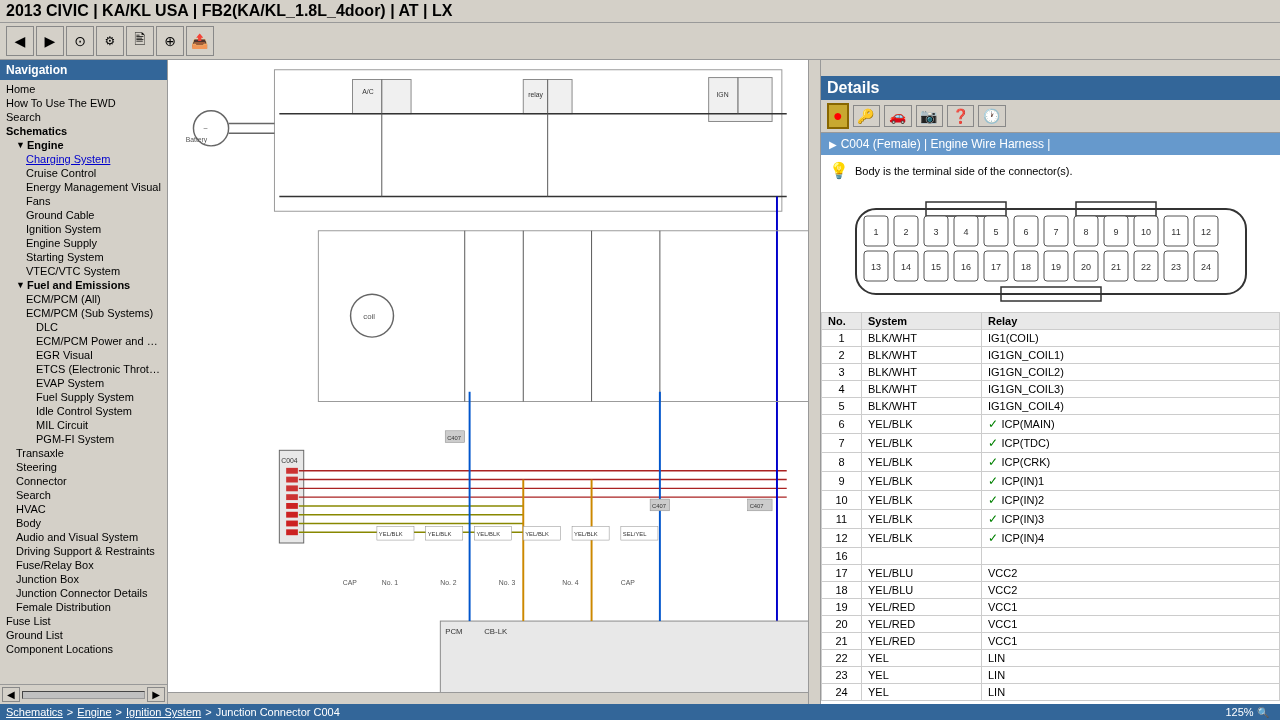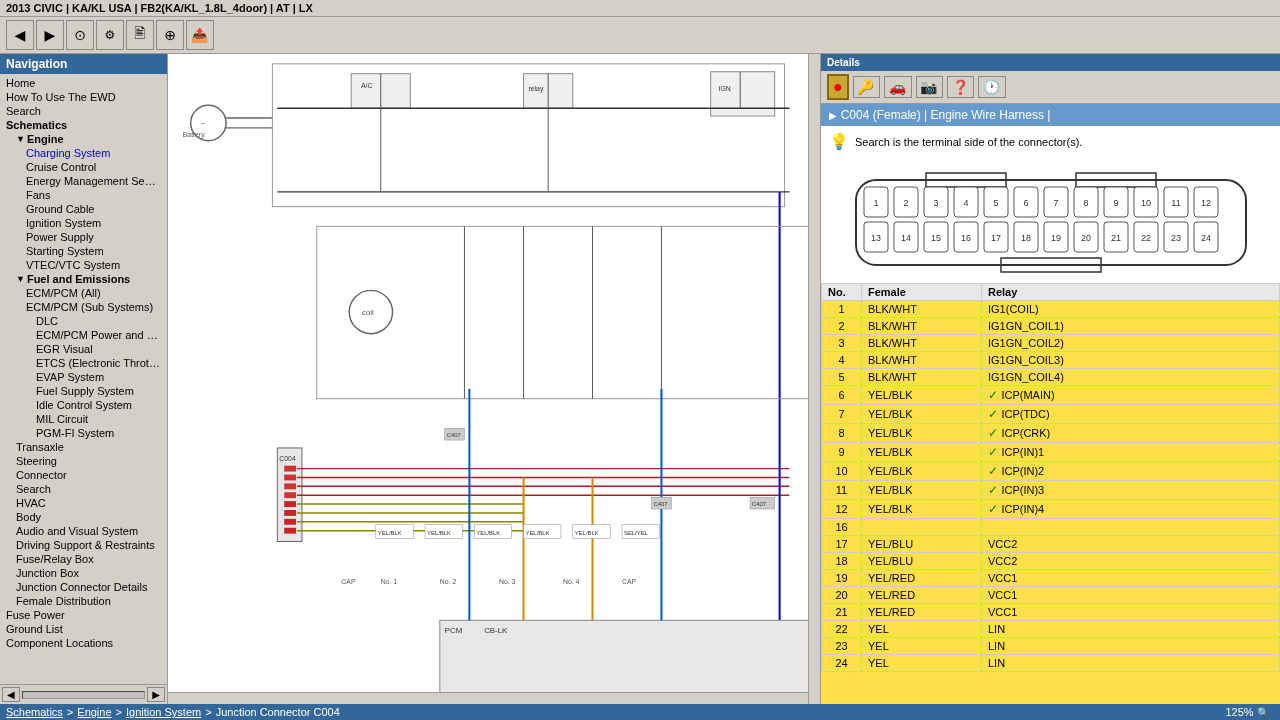--- a/index.html
+++ b/index.html
@@ -2,21 +2,21 @@
 <html><head>
   <meta charset="utf-8">
   <style>
     * { margin: 0; padding: 0; box-sizing: border-box; }
     body { font-family: Arial, sans-serif; font-size: 12px; background: #d4d0c8; width: 1280px; height: 720px; overflow: hidden; display: flex; flex-direction: column; }
 
     
     .header-bar {
       background: #d4d0c8;
       padding: 2px 6px;
-      font-size: 11px;
+      font-size: 16px;
       border-bottom: 1px solid #999;
       display: flex;
       align-items: center;
     }
     .header-title { font-weight: bold; }
 
     
     .toolbar {
       background: #d4d0c8;
       padding: 3px 6px;
@@ -67,21 +67,21 @@
       cursor: pointer;
       white-space: nowrap;
       overflow: hidden;
       text-overflow: ellipsis;
       font-size: 11px;
     }
     .nav-item.bold { font-weight: bold; }
     .nav-item.indent1 { padding-left: 14px; }
     .nav-item.indent2 { padding-left: 24px; }
     .nav-item.indent3 { padding-left: 34px; }
-    .nav-item.active { color: #0000cc; }
+    .nav-item.active { color: #0000cc; text-decoration: underline; }
     .nav-scroll-bar {
       display: flex;
       align-items: center;
       justify-content: space-between;
       padding: 2px;
       border-top: 1px solid #999;
     }
     .scroll-arrow { cursor: pointer; font-size: 10px; padding: 1px 4px; background: #d4d0c8; border: 1px solid #888; }
 
     
@@ -99,21 +99,22 @@
       border-left: 1px solid #999;
       display: flex;
       flex-direction: column;
       overflow: hidden;
     }
     .details-title {
       background: #336699;
       color: white;
       padding: 3px 6px;
       font-weight: bold;
-      font-size: 10px;
+      font-size: 16px;
+      margin-top: 16px;
     }
     .details-toolbar {
       background: #d4d0c8;
       padding: 3px 6px;
       display: flex;
       gap: 4px;
       border-bottom: 1px solid #999;
       align-items: center;
     }
     .details-icon-btn {
@@ -149,21 +150,21 @@
       padding: 8px;
       background: white;
       display: flex;
       justify-content: center;
     }
 
     
     .pin-table {
       flex: 1;
       overflow-y: auto;
-      background: #fde047;
+      background: #ffffff;
     }
     .pin-table table {
       width: 100%;
       border-collapse: collapse;
       font-size: 11px;
     }
     .pin-table th {
       background: #e8e8e8;
       border: 1px solid #ccc;
       padding: 2px 6px;
@@ -241,25 +242,25 @@
   <div class="nav-panel">
     <div class="nav-title">Navigation</div>
     <div class="nav-content">
       <div class="nav-item">Home</div>
       <div class="nav-item">How To Use The EWD</div>
       <div class="nav-item">Search</div>
       <div class="nav-item bold">Schematics</div>
       <div class="nav-item bold indent1" style="display:flex;align-items:center;gap:2px;"><span style="font-size:9px;">▼</span>Engine</div>
       <div class="nav-item indent2 active">Charging System</div>
       <div class="nav-item indent2">Cruise Control</div>
-      <div class="nav-item indent2">Energy Management Search</div>
+      <div class="nav-item indent2">Energy Management Visual</div>
       <div class="nav-item indent2">Fans</div>
       <div class="nav-item indent2">Ground Cable</div>
       <div class="nav-item indent2">Ignition System</div>
-      <div class="nav-item indent2">Power Supply</div>
+      <div class="nav-item indent2">Engine Supply</div>
       <div class="nav-item indent2">Starting System</div>
       <div class="nav-item indent2">VTEC/VTC System</div>
       <div class="nav-item bold indent1" style="display:flex;align-items:center;gap:2px;"><span style="font-size:9px;">▼</span>Fuel and Emissions</div>
       <div class="nav-item indent2">ECM/PCM (All)</div>
       <div class="nav-item indent2">ECM/PCM (Sub Systems)</div>
       <div class="nav-item indent3">DLC</div>
       <div class="nav-item indent3">ECM/PCM Power and Ground</div>
       <div class="nav-item indent3">EGR Visual</div>
       <div class="nav-item indent3">ETCS (Electronic Throttle Control System)</div>
       <div class="nav-item indent3">EVAP System</div>
@@ -272,21 +273,21 @@
       <div class="nav-item indent1">Connector</div>
       <div class="nav-item indent1">Search</div>
       <div class="nav-item indent1">HVAC</div>
       <div class="nav-item indent1">Body</div>
       <div class="nav-item indent1">Audio and Visual System</div>
       <div class="nav-item indent1">Driving Support &amp; Restraints</div>
       <div class="nav-item indent1">Fuse/Relay Box</div>
       <div class="nav-item indent1">Junction Box</div>
       <div class="nav-item indent1">Junction Connector Details</div>
       <div class="nav-item indent1">Female Distribution</div>
-      <div class="nav-item">Fuse Power</div>
+      <div class="nav-item">Fuse List</div>
       <div class="nav-item">Ground List</div>
       <div class="nav-item">Component Locations</div>
     </div>
     <div class="nav-scroll-bar">
       <button class="scroll-arrow">◀</button>
       <div style="flex:1;height:8px;background:#c0c0c0;border:1px inset #999;margin:0 2px;"></div>
       <button class="scroll-arrow">▶</button>
     </div>
   </div>
 
@@ -417,21 +418,21 @@
       <button class="details-icon-btn" title="History">🕐</button>
     </div>
 
     <div class="connector-header">
       <span class="arrow">▶</span>
       <span>C004 (Female) | Engine Wire Harness |</span>
     </div>
 
     <div class="connector-info">
       <span class="bulb-icon">💡</span>
-      <span>Search is the terminal side of the connector(s).</span>
+      <span>Body is the terminal side of the connector(s).</span>
     </div>
 
     <div class="connector-diagram">
       <svg width="410" height="110">
 
         <rect x="10" y="15" width="390" height="85" rx="20" ry="20" fill="none" stroke="#333" stroke-width="2"></rect>
 
         <rect x="80" y="8" width="80" height="14" fill="none" stroke="#333" stroke-width="1.5"></rect>
         <rect x="230" y="8" width="80" height="14" fill="none" stroke="#333" stroke-width="1.5"></rect>
 
@@ -515,21 +516,21 @@
           <text x="360" y="76">24</text>
         </g>
       </svg>
     </div>
 
     <div class="pin-table">
       <table>
         <thead>
           <tr>
             <th style="width:40px;">No.</th>
-            <th style="width:120px;">Female</th>
+            <th style="width:120px;">System</th>
             <th>Relay</th>
           </tr>
         </thead>
         <tbody id="pin-table-body">
         <tr>
               <td style="text-align: center;">1</td>
               <td>BLK/WHT</td>
               <td>IG1(COIL)</td>
             </tr>
             <tr>

